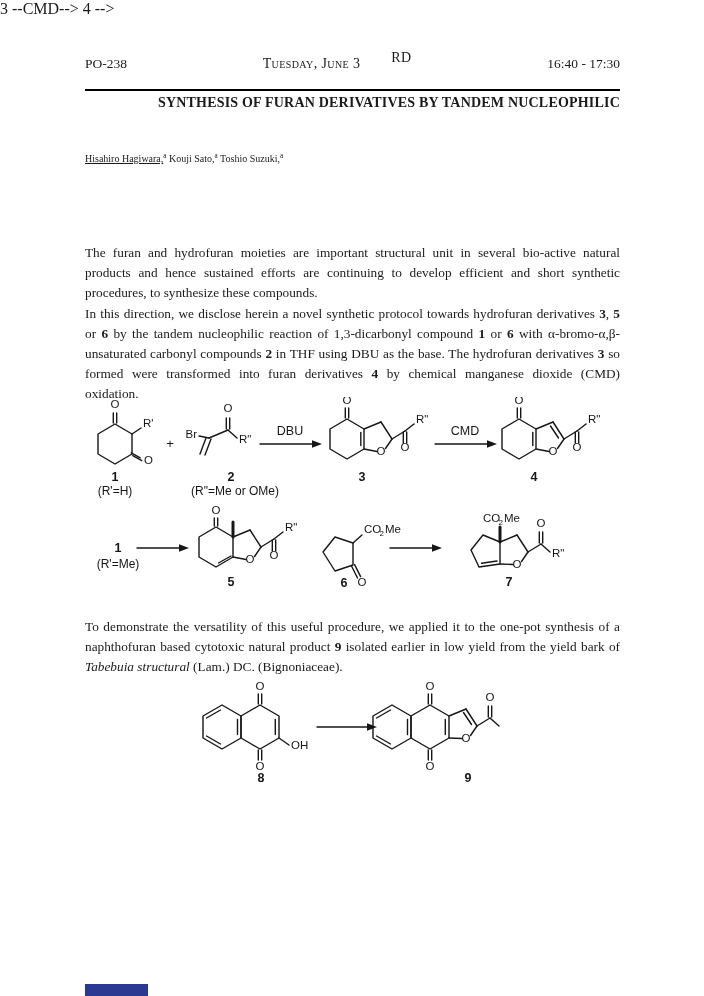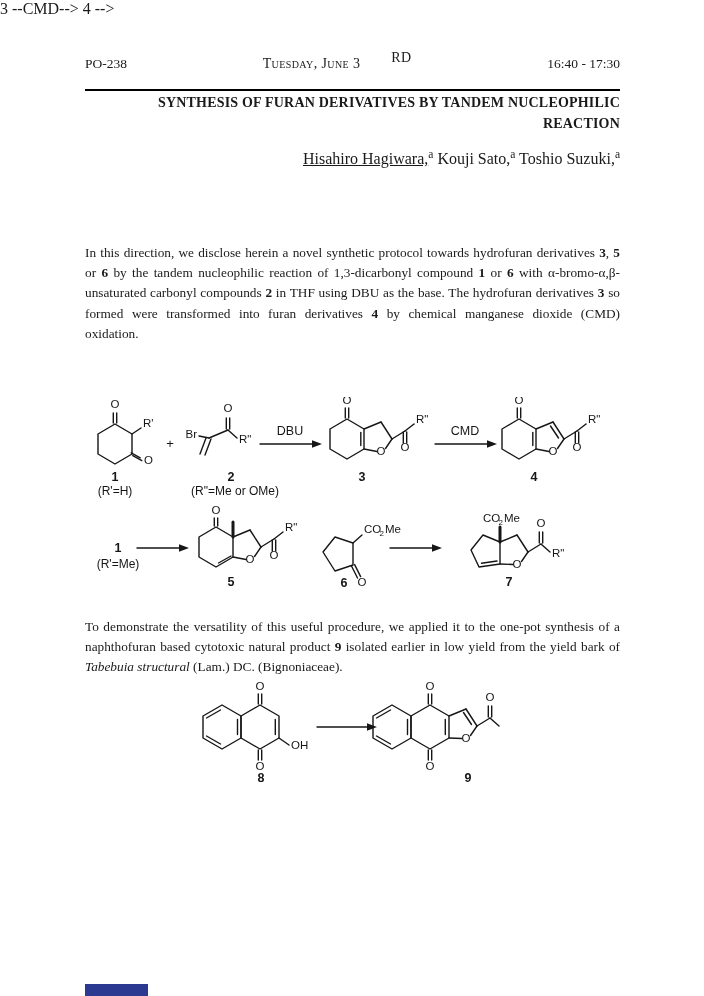--- a/index.html
+++ b/index.html
@@ -7,21 +7,21 @@
         font-family:"Liberation Serif", serif;color:#1a1a1a;overflow:hidden;}
   .abs{position:absolute;left:85px;width:535px;}
   
   #hdr{top:56px;display:flex;justify-content:space-between;align-items:baseline;
        border-bottom:2.5px solid #000;padding-bottom:17px;font-size:13.5px;}
   #hdr .date{font-variant:small-caps;letter-spacing:.4px;font-size:14px;}
   #hdr sup{font-size:14px;vertical-align:super;line-height:0;margin-left:31px;}
   
   #ttl{top:92px;text-align:right;font-weight:bold;font-size:14px;line-height:21px;letter-spacing:.2px;}
   
-  #auth{top:147px;text-align:right;font-size:16px;line-height:23px;}
+  #auth{top:147px;text-align:left;font-size:10px;line-height:23px;}
   #affil{top:198px;text-align:center;font-size:13.2px;line-height:18.5px;}
   sup{font-size:72%;vertical-align:super;line-height:0;}
   
   .para{text-align:justify;font-size:13.3px;line-height:20.2px;margin:0;}
   #body1{top:243px;}
   #body3{top:617px;}
   
   .scheme{position:absolute;left:85px;}
   #sch1{top:397px;}
   #sch2{top:506px;}
@@ -45,32 +45,32 @@
   
   <div id="hdr" class="abs">
     <span>PO-238</span>
     <span class="date"><span>Tuesday, June 3</span><sup>RD</sup></span>
     <span>16:40 - 17:30</span>
   </div>
 
   
   <div id="ttl" class="abs">
     <div>SYNTHESIS OF FURAN DERIVATIVES BY TANDEM NUCLEOPHILIC</div>
-    <div>REACTION</div>
   </div>
 
   
   <div id="auth" class="abs">
     <div><span style="text-decoration: underline;">Hisahiro Hagiwara,</span><sup>a</sup><span> Kouji Sato,</span><sup>a</sup><span> Toshio Suzuki,</span><sup>a</sup></div>
   </div>
 
   
 
   
   <div id="body1" class="abs">
+    <p class="para"><span>The furan and hydrofuran moieties are important structural unit in several bio-active natural products and hence sustained efforts are continuing to develop efficient and short synthetic procedures, to synthesize these compounds.</span></p>
     <p class="para"><span>In this direction, we disclose herein a novel synthetic protocol towards hydrofuran derivatives </span><span style="font-weight: bold;">3</span><span>, </span><span style="font-weight: bold;">5</span><span> or </span><span style="font-weight: bold;">6</span><span> by the tandem nucleophilic reaction of 1,3-dicarbonyl compound </span><span style="font-weight: bold;">1</span><span> or </span><span style="font-weight: bold;">6</span><span> with α-bromo-α,β-unsaturated carbonyl compounds </span><span style="font-weight: bold;">2</span><span> in THF using DBU as the base.  The hydrofuran derivatives </span><span style="font-weight: bold;">3</span><span> so formed were transformed into furan derivatives </span><span style="font-weight: bold;">4</span><span> by chemical manganese dioxide (CMD) oxidation.</span></p>
   </div>
 
    3 --CMD--&gt; 4 --&gt;
   <svg id="sch1" class="scheme st" width="535" height="112" viewBox="0 0 535 112">
     <g>
       <polygon points="30,27 47,37 47,57 30,67 13,57 13,37"></polygon>
       <line x1="28.3" y1="26" x2="28.3" y2="16"></line>
         <line x1="31.7" y1="26" x2="31.7" y2="16"></line>
       <text x="30" y="11" class="mid">O</text>

